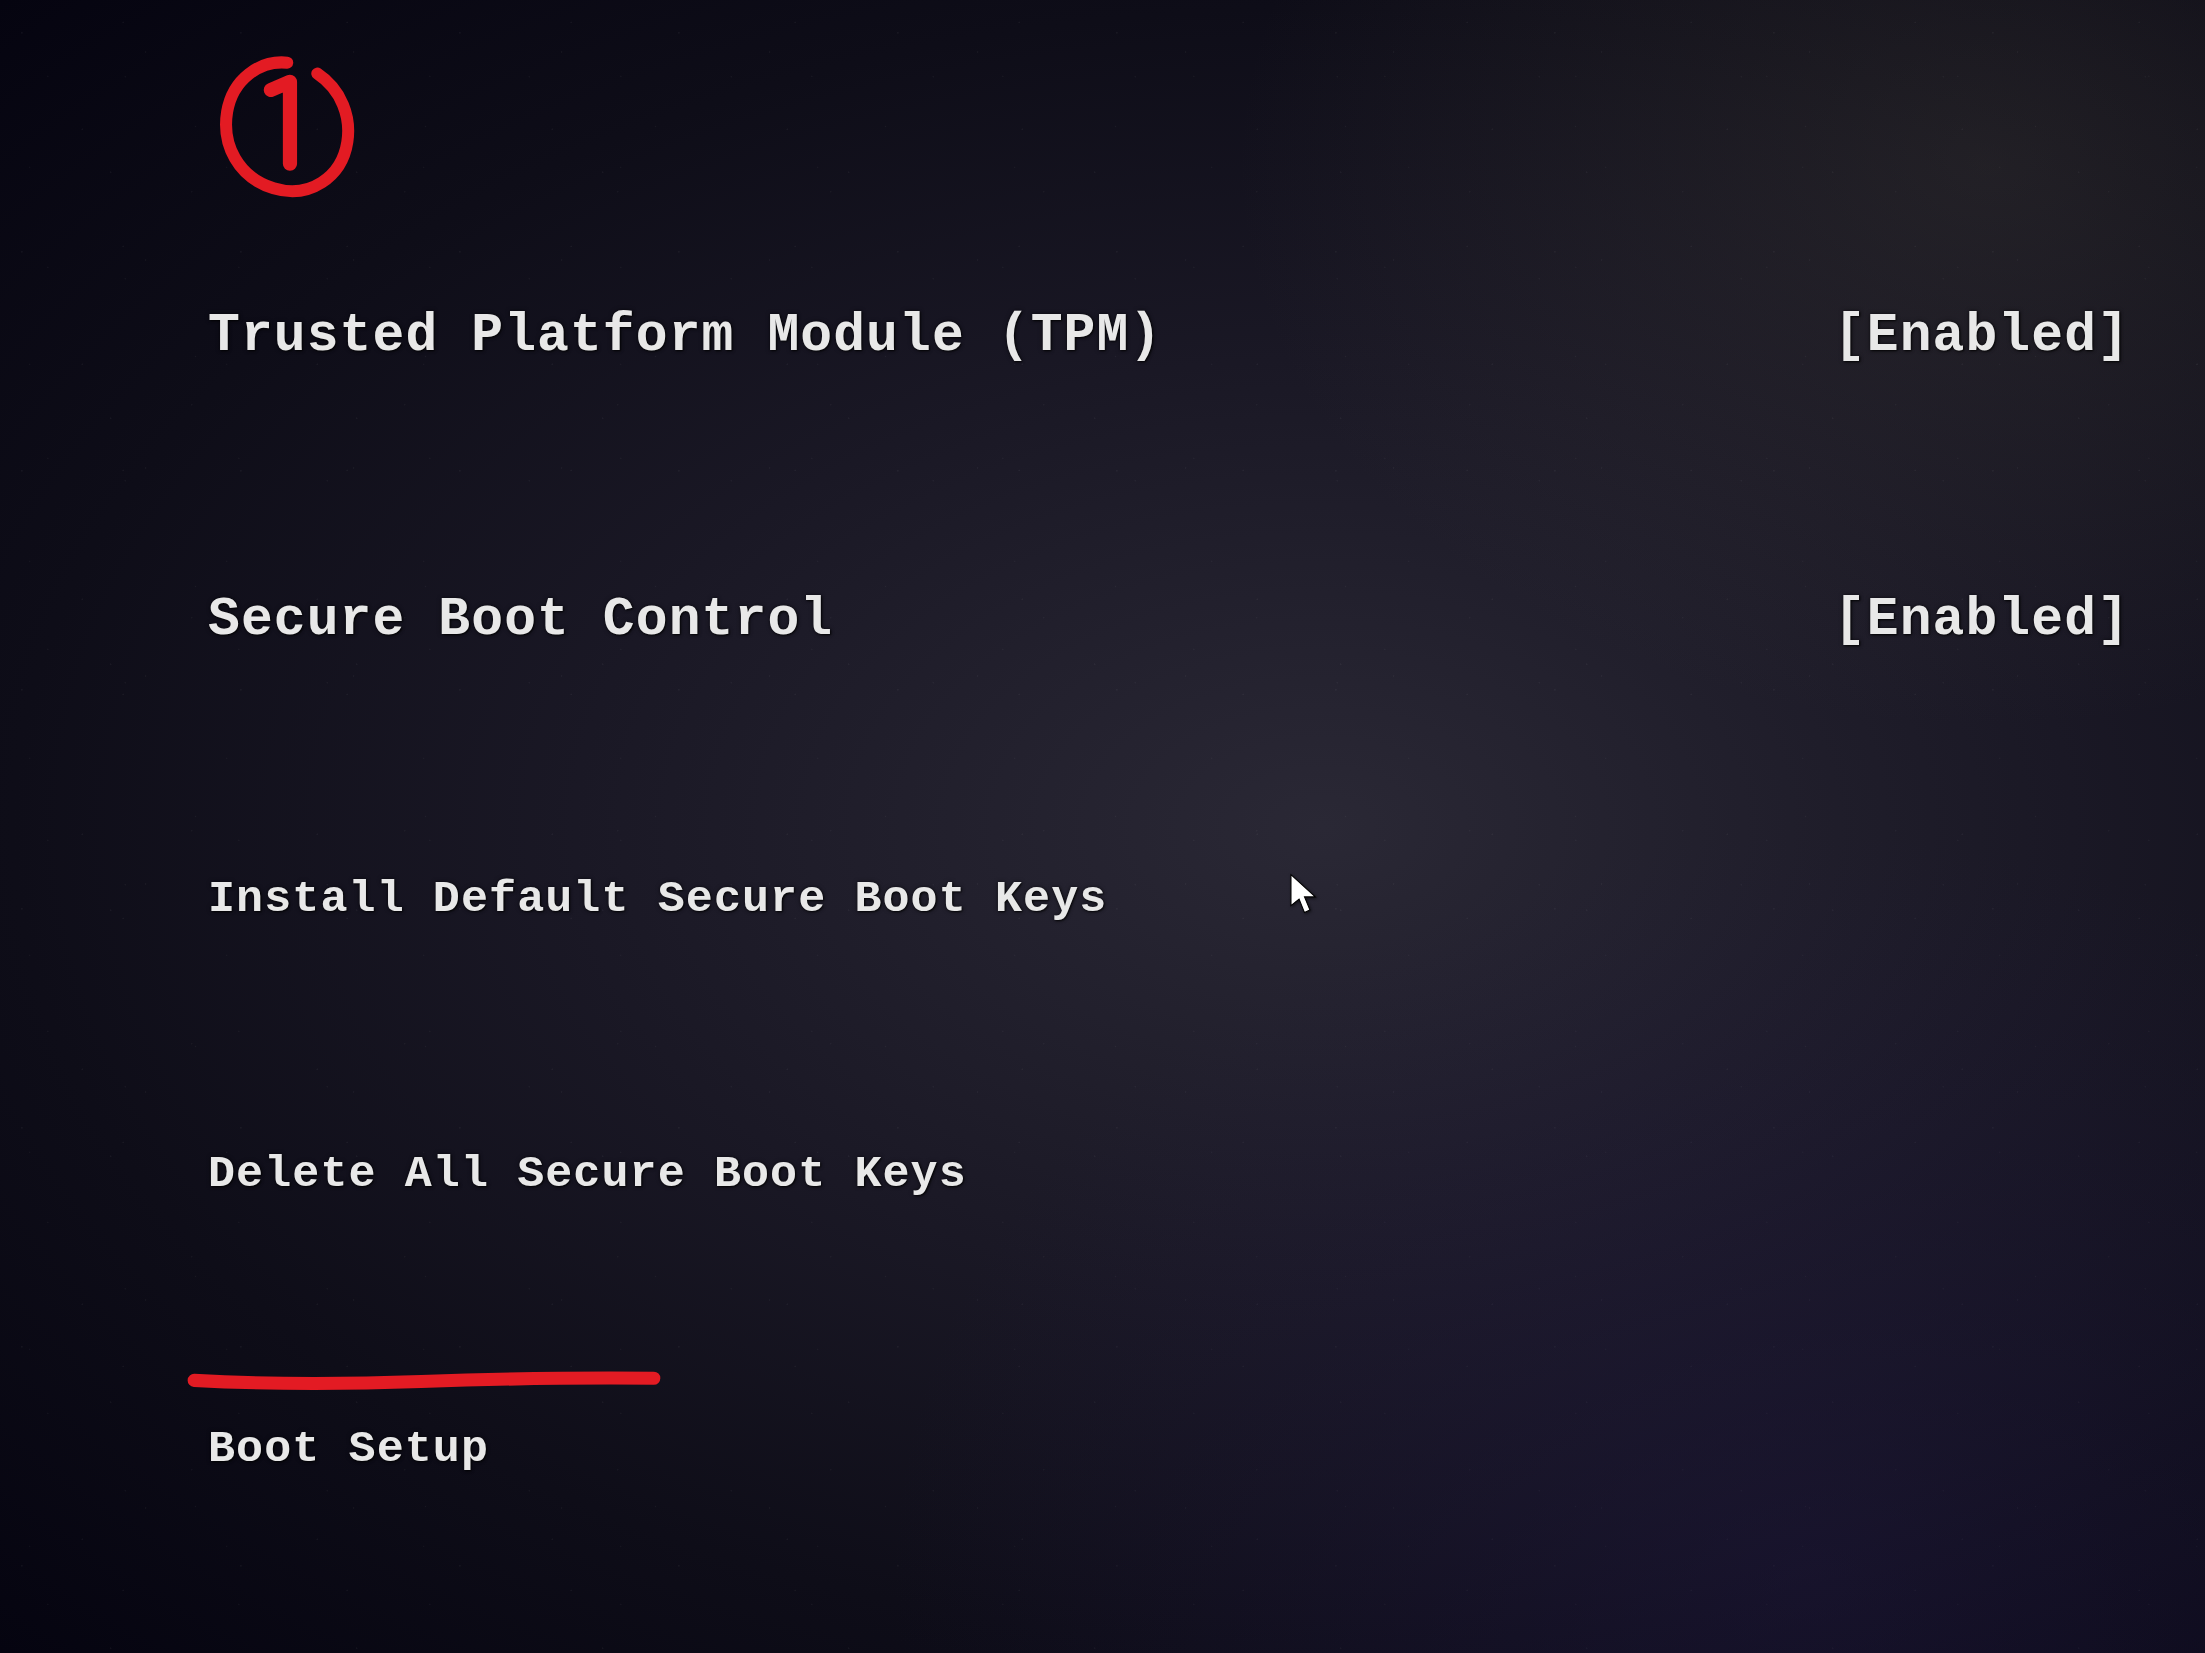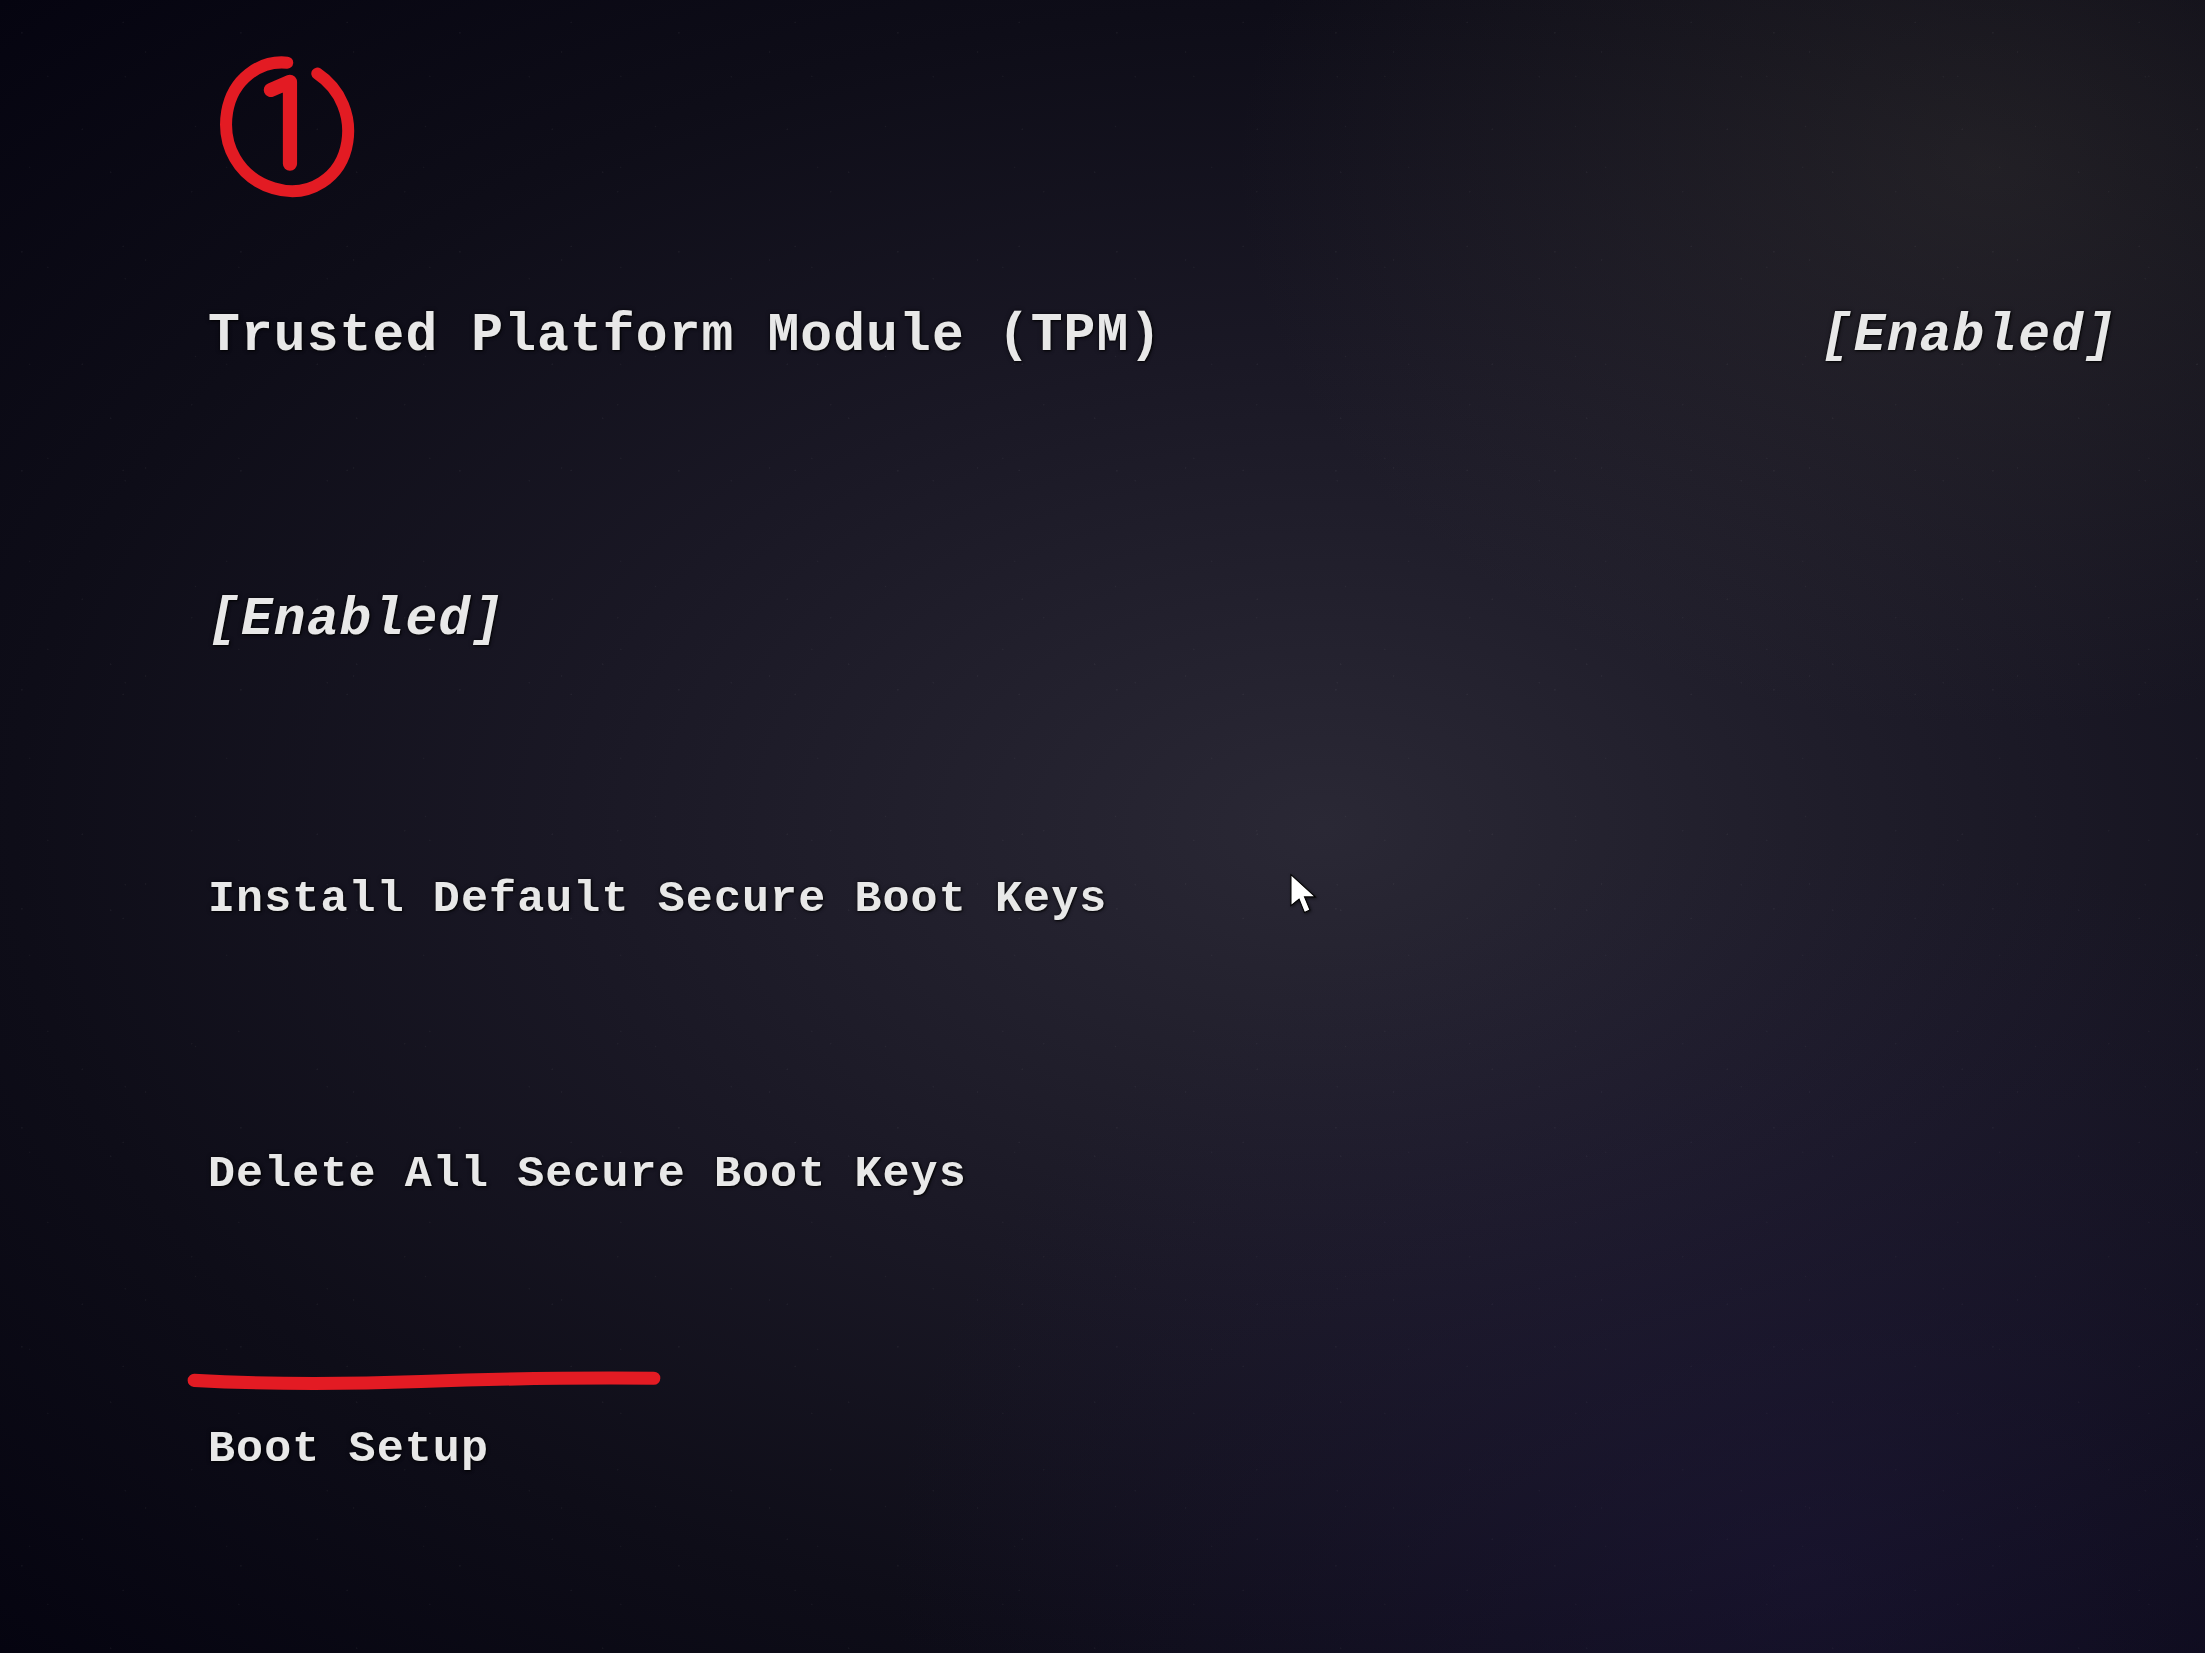--- a/index.html
+++ b/index.html
@@ -58,22 +58,21 @@
       letter-spacing: 1.1px;
       text-shadow: 1.1px 1.1px 2.2px rgba(0,0,0,0.8), 0 0 4.4px rgba(0,0,0,0.5);
     }
     
     .menu-label {
       white-space: nowrap;
     }
     
     .menu-value {
       white-space: nowrap;
-      margin-right: 33px;
-      font-style: italic;
+      margin-right: 20px;
     }
     
     .menu-action {
       font-size: 45px;
       font-weight: bold;
       letter-spacing: 1.1px;
       margin-bottom: 224px;
       text-shadow: 1.1px 1.1px 2.2px rgba(0,0,0,0.8), 0 0 4.4px rgba(0,0,0,0.5);
     }
     
@@ -160,20 +159,21 @@
 </div>
 
 <div class="menu-container">
 
   <div class="menu-row">
     <span class="menu-label">Trusted Platform Module (TPM)</span>
     <span class="menu-value">[Enabled]</span>
   </div>
 
   <div class="menu-row">
+    <span class="menu-label">Secure Boot Control</span>
     <span class="menu-value">[Enabled]</span>
   </div>
 
   <div class="menu-action">
     <span>Install Default Secure Boot Keys</span>
   </div>
 
   <div class="menu-action">
     <span>Delete All Secure Boot Keys</span>
   </div>

